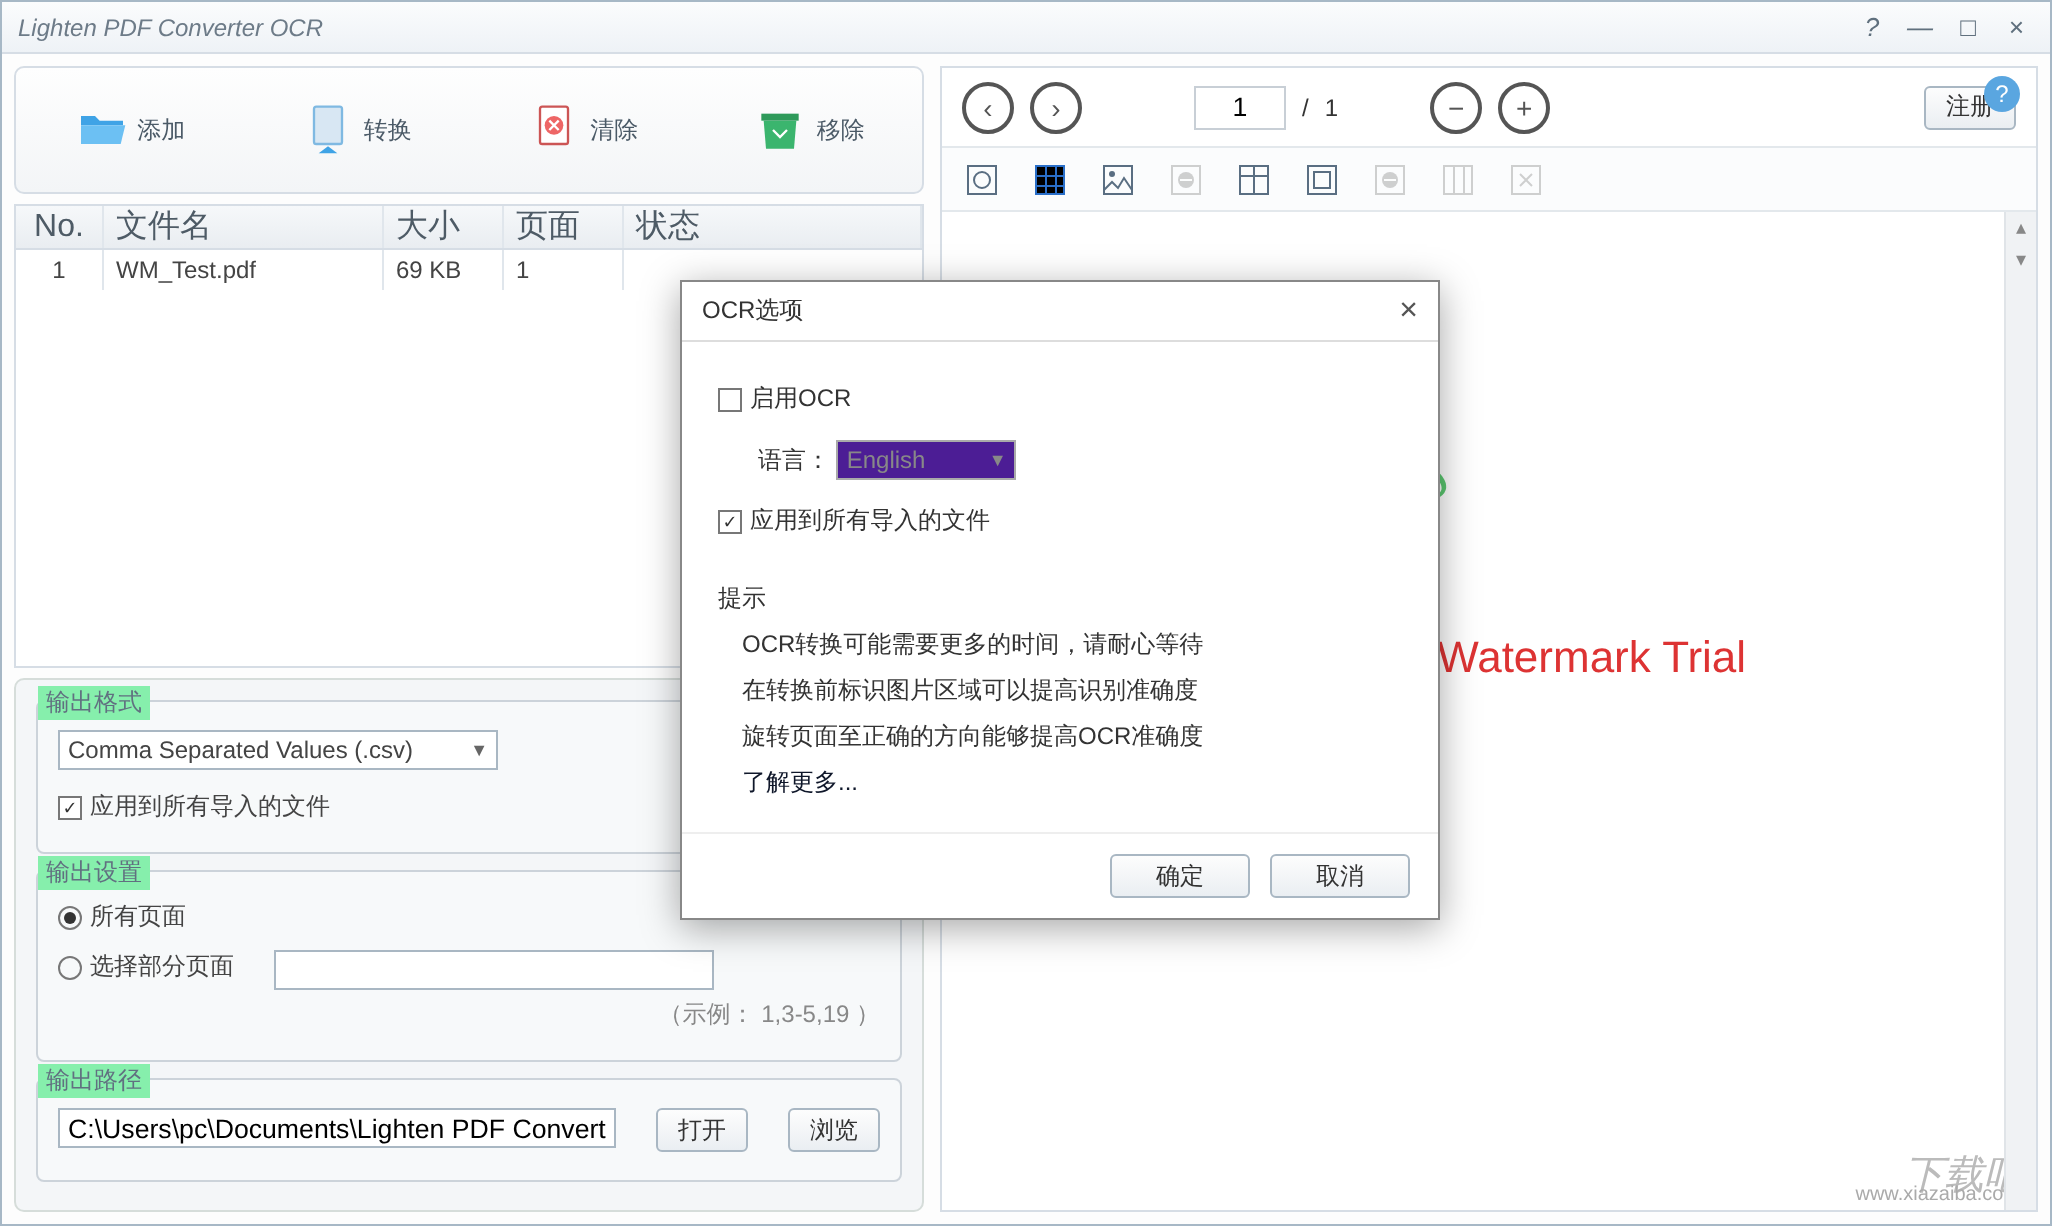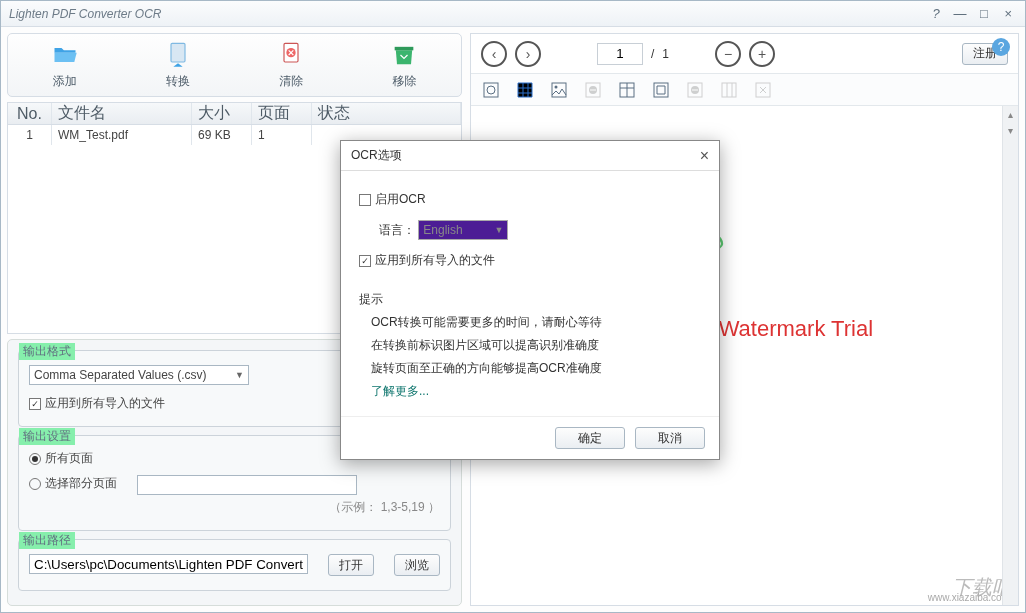--- a/index.html
+++ b/index.html
@@ -5,21 +5,21 @@
 * { box-sizing: border-box; font-family: "Microsoft YaHei", Tahoma, Arial, sans-serif; }
 body { margin:0; padding:0; background:#fff; font-size:12px; color:#333; overflow:hidden; }
 .window { width:1026px; height:613px; border:1px solid #a7b8c6; display:flex; flex-direction:column; background:#fdfdfd;}
 .titlebar { height:26px; background:linear-gradient(#fbfcfd,#eef2f6); display:flex; align-items:center; padding:0 8px; border-bottom:1px solid #d6dde5; color:#6d7b88;font-style:italic;}
 .titlebar .spacer{flex:1}
 .tctl{width:18px;height:18px;display:flex;align-items:center;justify-content:center;margin-left:6px;color:#60707e;cursor:pointer;font-size:13px;}
 .body{flex:1;display:flex;gap:8px;padding:6px;}
 .left{width:455px;display:flex;flex-direction:column;gap:5px}
 .right{flex:1;display:flex;flex-direction:column;border:1px solid #d6dde5;background:#fff;position:relative}
 .toolbar{border:1px solid #d6dde5;border-radius:5px;height:64px;display:flex;align-items:center;justify-content:space-around;background:linear-gradient(#fefefe,#f3f5f7)}
-.tbtn{display:flex;flex-direction:column;align-items:center;gap:4px;color:#4b5a67;cursor:pointer}
+.tbtn{display:flex;flex-direction:row;align-items:center;gap:4px;color:#4b5a67;cursor:pointer}
 .tbtn svg{width:28px;height:28px}
 .table{flex:1;border:1px solid #d6dde5;background:#fff;display:flex;flex-direction:column}
 .thead{display:flex;background:linear-gradient(#f6f8fa,#e9edf1);border-bottom:1px solid #d6dde5;height:22px;align-items:center;font-size:16px;color:#4e5b66}
 .thead div, .trow div{border-right:1px solid #e0e6ec;height:100%;display:flex;align-items:center;padding:0 6px}
 .trow{display:flex;height:20px;color:#444}
 .c-no{width:44px;justify-content:center}
 .c-name{width:140px}
 .c-size{width:60px}
 .c-page{width:60px}
 .c-state{flex:1}
@@ -44,21 +44,21 @@
 .scrollbar{position:absolute;right:0;top:0;width:16px;height:100%;background:#f0f2f4;border-left:1px solid #e0e4e8}
 .scrollbar .up,.scrollbar .dn{height:16px;display:flex;align-items:center;justify-content:center;color:#888;cursor:pointer;font-size:10px}
 .dialog{position:absolute;left:340px;top:140px;width:380px;background:#fff;border:1px solid #888;box-shadow:0 4px 18px rgba(0,0,0,.35);z-index:10}
 .dlg-title{height:30px;display:flex;align-items:center;padding:0 10px;border-bottom:1px solid #ddd;color:#333}
 .dlg-title .spacer{flex:1}
 .dlg-close{cursor:pointer;font-size:16px;color:#555}
 .dlg-body{padding:14px 18px 10px 18px;color:#333;font-size:12px}
 .dlg-body .line{margin:6px 0}
 .dlg-sel{border:1px solid #aaa;background:#4c1d95;color:#888;height:20px;width:90px;display:inline-flex;align-items:center;padding:0 4px;justify-content:space-between}
 .dlg-foot{display:flex;justify-content:flex-end;gap:10px;padding:10px 14px;border-top:1px solid #eee}
-.link{color:#0f766e;cursor:pointer}
+.link{color:#0f172a;cursor:pointer}
 .checkbox,.radio{display:inline-flex;align-items:center;gap:4px;cursor:pointer}
 .cb-box{width:12px;height:12px;border:1px solid #777;background:#fff;display:inline-flex;align-items:center;justify-content:center;font-size:9px;color:#333}
 .rd-dot{width:12px;height:12px;border:1px solid #777;border-radius:50%;display:inline-flex;align-items:center;justify-content:center}
 .rd-dot.on::after{content:"";width:6px;height:6px;border-radius:50%;background:#333}
 .help{position:absolute;right:8px;top:4px;width:18px;height:18px;border-radius:50%;background:#5aa6e0;color:#fff;display:flex;align-items:center;justify-content:center;cursor:pointer;font-size:12px}
 </style>
 </head>
 <body>
 
 <div class="window">

